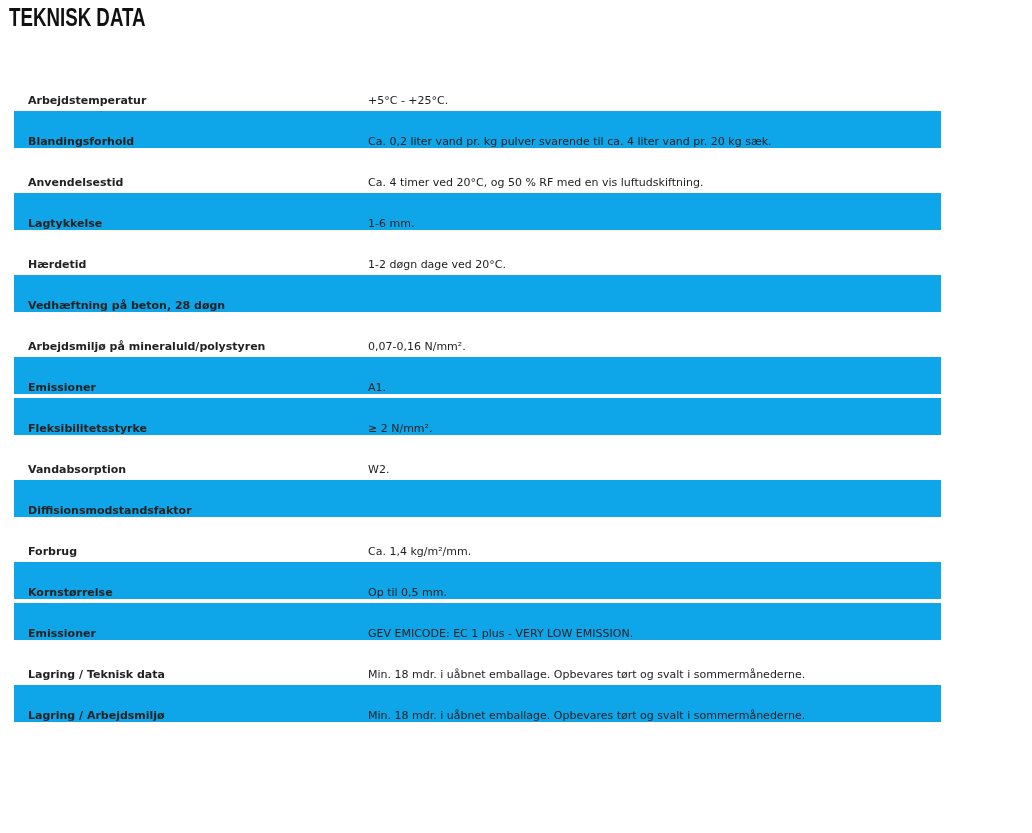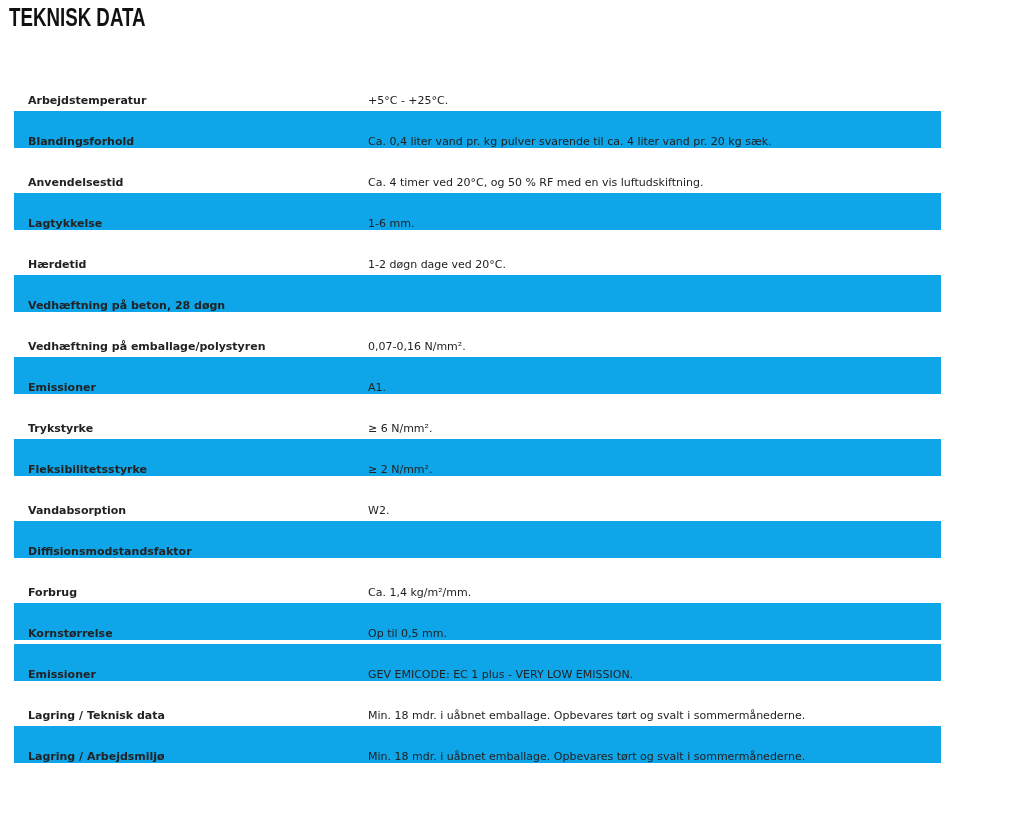--- a/index.html
+++ b/index.html
@@ -68,21 +68,21 @@
   <div class="title">TEKNISK DATA</div>
 
   <div class="datatable">
   <div class="row">
     <div class="row-label">Arbejdstemperatur</div>
     <div class="row-value">+5°C - +25°C.</div>
   </div>
 
   <div class="row stripe">
     <div class="row-label">Blandingsforhold</div>
-    <div class="row-value">Ca. 0,4 liter vand pr. kg pulver svarende til ca. 4 liter vand pr. 20 kg sæk.</div>
+    <div class="row-value">Ca. 0,2 liter vand pr. kg pulver svarende til ca. 4 liter vand pr. 20 kg sæk.</div>
   </div>
 
   <div class="row">
     <div class="row-label">Anvendelsestid</div>
     <div class="row-value">Ca. 4 timer ved 20°C, og 50 % RF med en vis luftudskiftning.</div>
   </div>
 
   <div class="row stripe">
     <div class="row-label">Lagtykkelse</div>
     <div class="row-value">1-6 mm.</div>
@@ -91,33 +91,29 @@
   <div class="row">
     <div class="row-label">Hærdetid</div>
     <div class="row-value">1-2 døgn dage ved 20°C.</div>
   </div>
 
   <div class="row stripe">
     <div class="row-label">Vedhæftning på beton, 28 døgn</div>
   </div>
 
   <div class="row">
-    <div class="row-label">Vedhæftning på emballage/polystyren</div>
+    <div class="row-label">Arbejdsmiljø på mineraluld/polystyren</div>
     <div class="row-value">0,07-0,16 N/mm².</div>
   </div>
 
   <div class="row stripe">
     <div class="row-label">Emissioner</div>
     <div class="row-value">A1.</div>
   </div>
 
-  <div class="row">
-    <div class="row-label">Trykstyrke</div>
-    <div class="row-value">≥ 6 N/mm².</div>
-  </div>
 
   <div class="row stripe">
     <div class="row-label">Fleksibilitetsstyrke</div>
     <div class="row-value">≥ 2 N/mm².</div>
   </div>
 
   <div class="row">
     <div class="row-label">Vandabsorption</div>
     <div class="row-value">W2.</div>
   </div>

